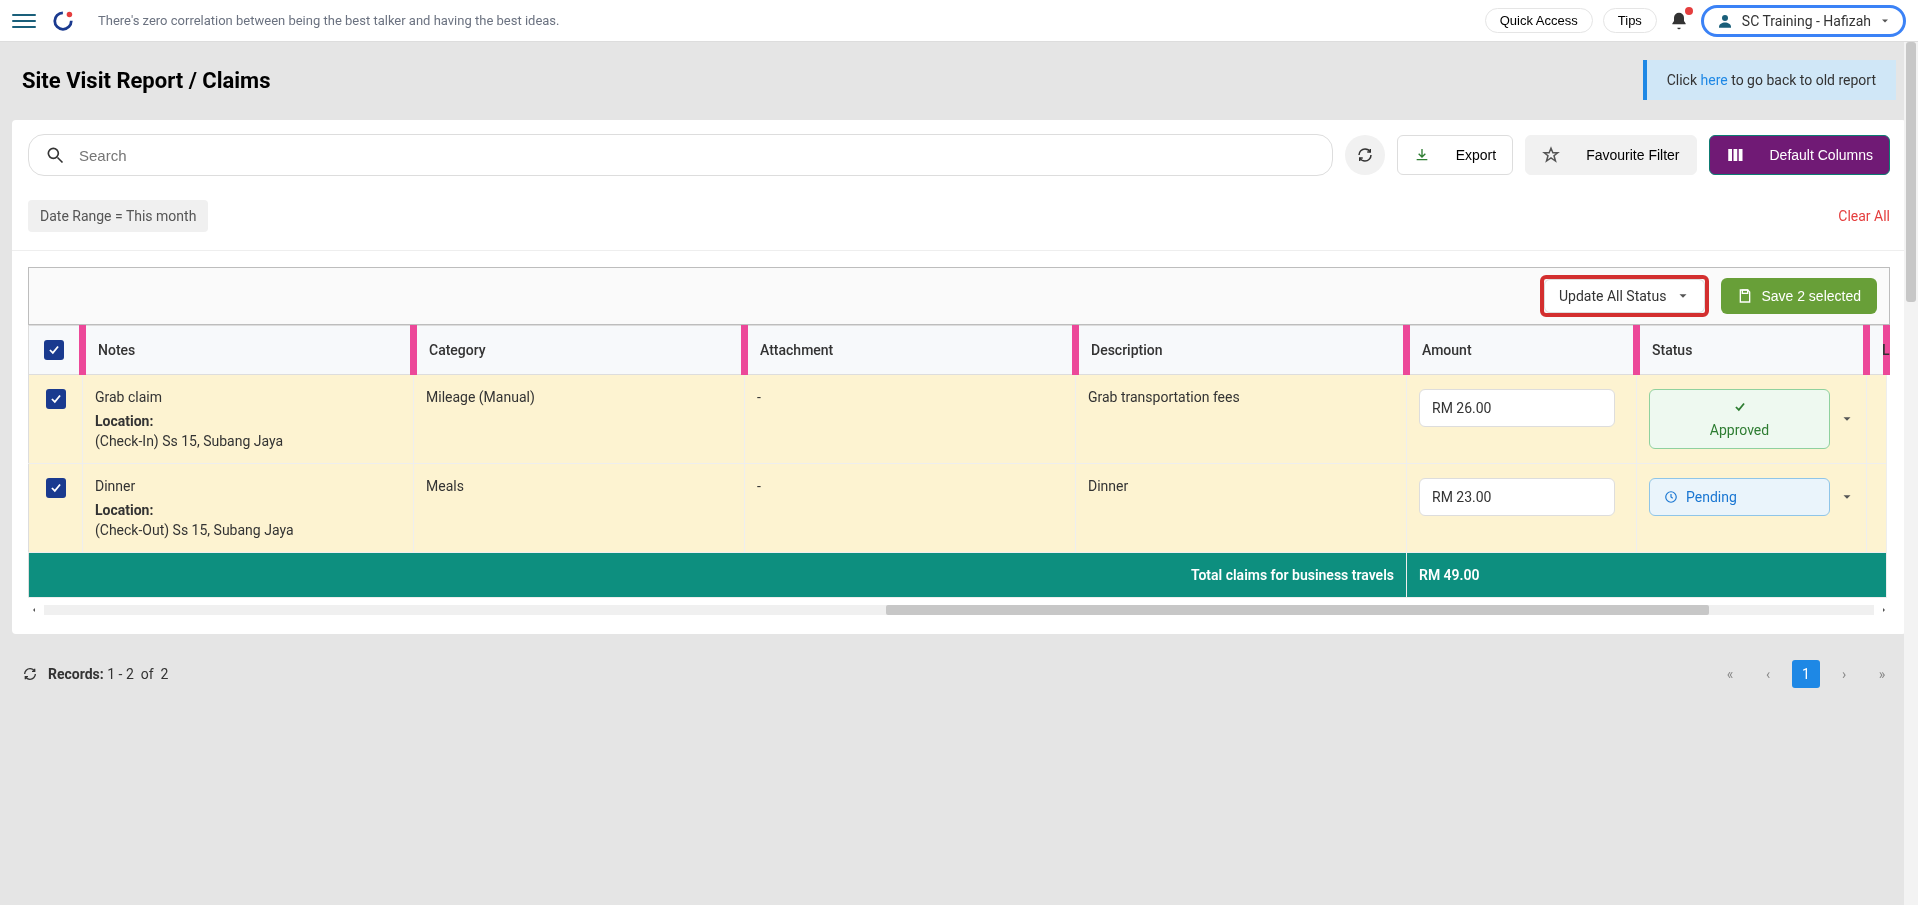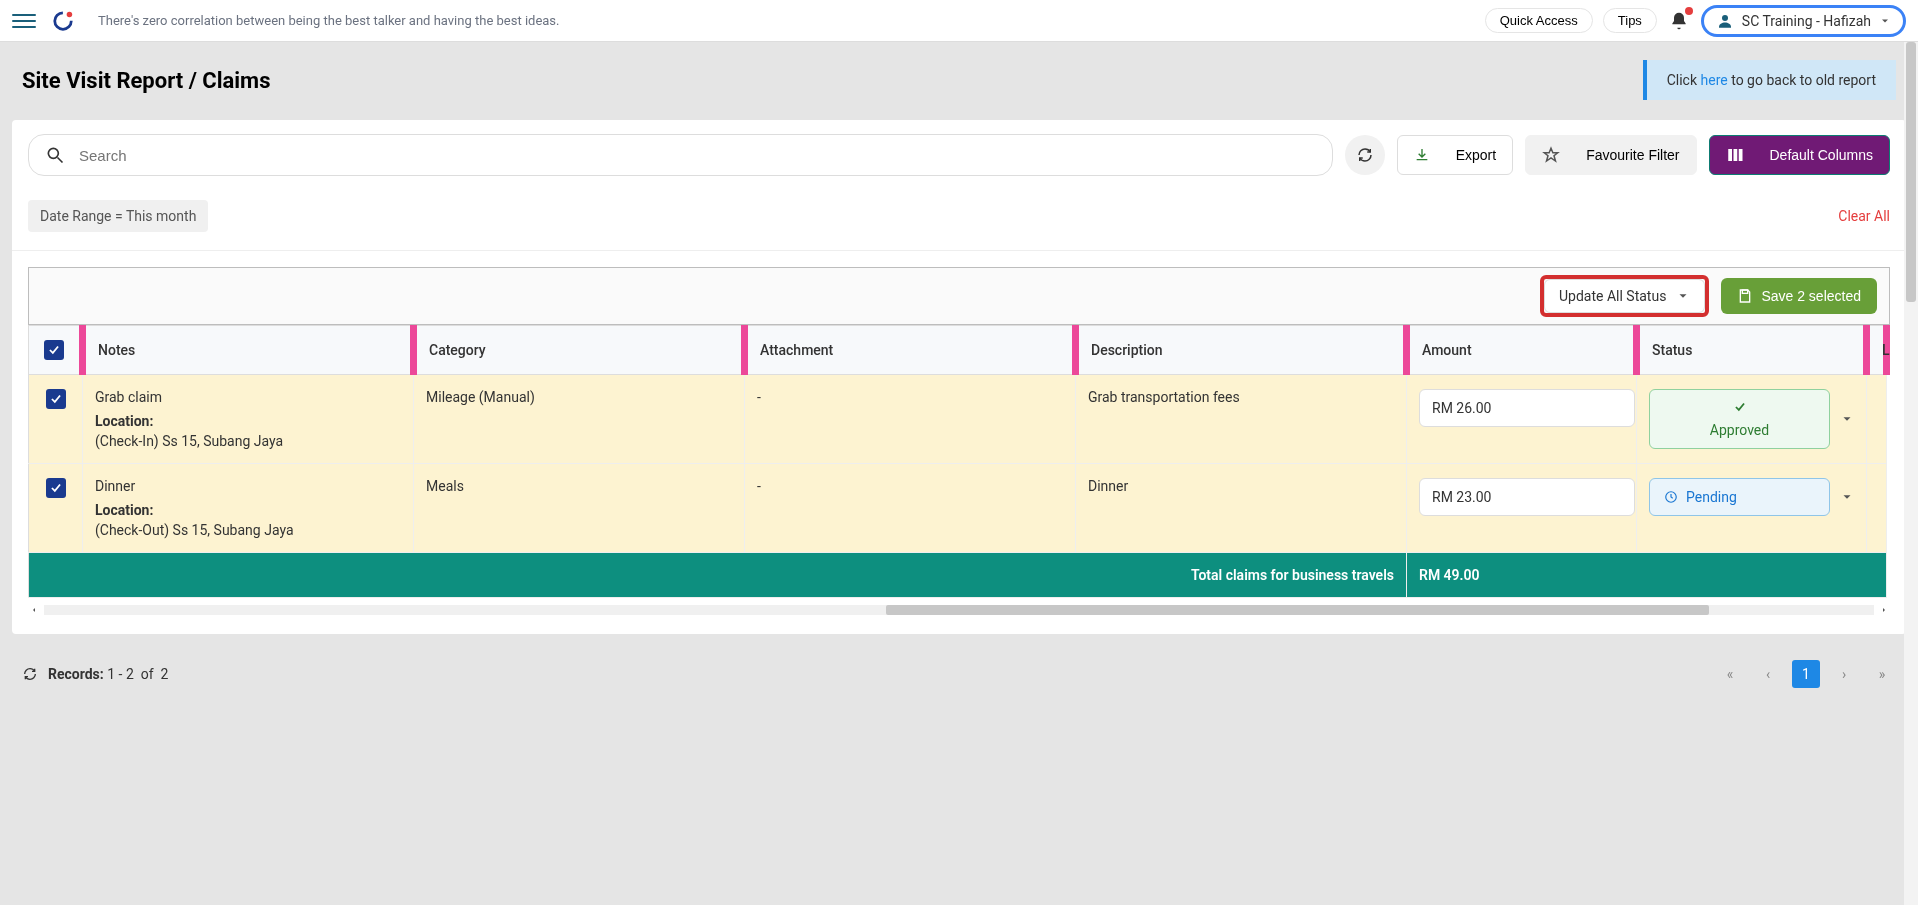--- a/index.html
+++ b/index.html
@@ -66,21 +66,21 @@
   thead th { background:#f7f9fb; text-align:left; padding:14px 12px; font-weight:500; font-size:14px; color:#333; border-bottom:1px solid #ddd; border-right:7px solid #ec4899; }
   tbody td { padding:14px 12px; border-right:1px solid #eee; border-bottom:1px solid #eee; vertical-align:top; font-size:14px; }
   tbody tr.highlight td { background:#fdf3d1; }
   .col-check { width:54px; text-align:center; }
   .col-amount { width:230px; }
   .col-status { width:230px; }
   .col-last { width:20px; }
   .checkbox { width:20px; height:20px; border-radius:3px; background:#1a3a8f; display:inline-flex; align-items:center; justify-content:center; }
   .notes-title { margin-bottom:8px; }
   .loc-label { font-weight:700; margin-bottom:4px; }
-  .amount-input { background:#fff; border:1px solid #ddd; border-radius:6px; padding:10px 12px; width:216px; }
+  .amount-input { background:#fff; border:1px solid #ddd; border-radius:6px; padding:10px 12px; width:196px; }
   .status-cell { display:flex; align-items:center; gap:10px; }
   .status-pill { flex:1; border-radius:6px; padding:10px 14px; display:flex; align-items:center; gap:8px; font-size:14px; }
   .status-approved { background:#eef9f0; border:1px solid #8fd19e; color:#2e7d32;flex-direction:column; }
   .status-pending { background:#eaf4fb; border:1px solid #8fc5e8; color:#1976d2; }
 
   .total-row td { background:#0d8f7f; color:#fff; font-weight:600; padding:14px 12px; }
 
   
   .hscroll { display:flex; align-items:center; height:16px; padding:0 2px; margin-top:4px; }
   .hscroll .track { flex:1; height:10px; background:#f0f0f0; position:relative; margin:0 6px; }

